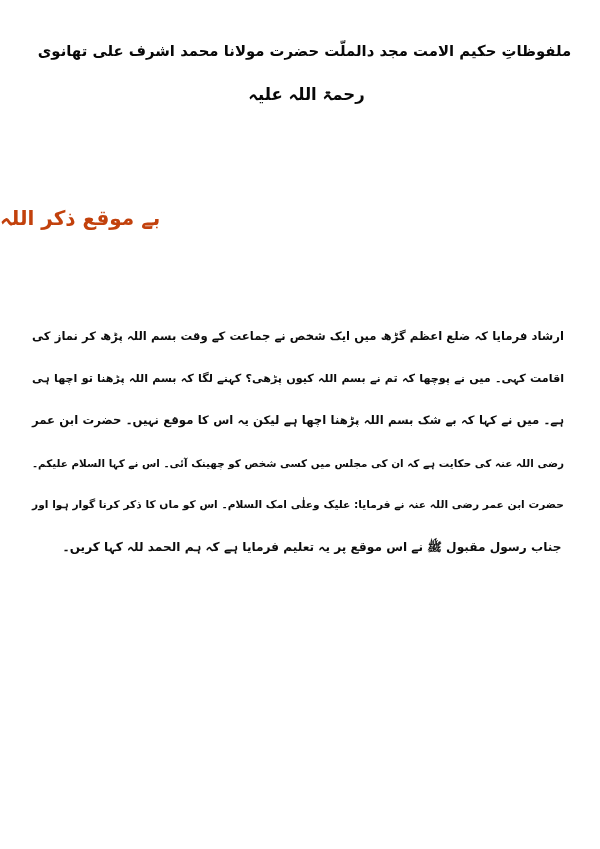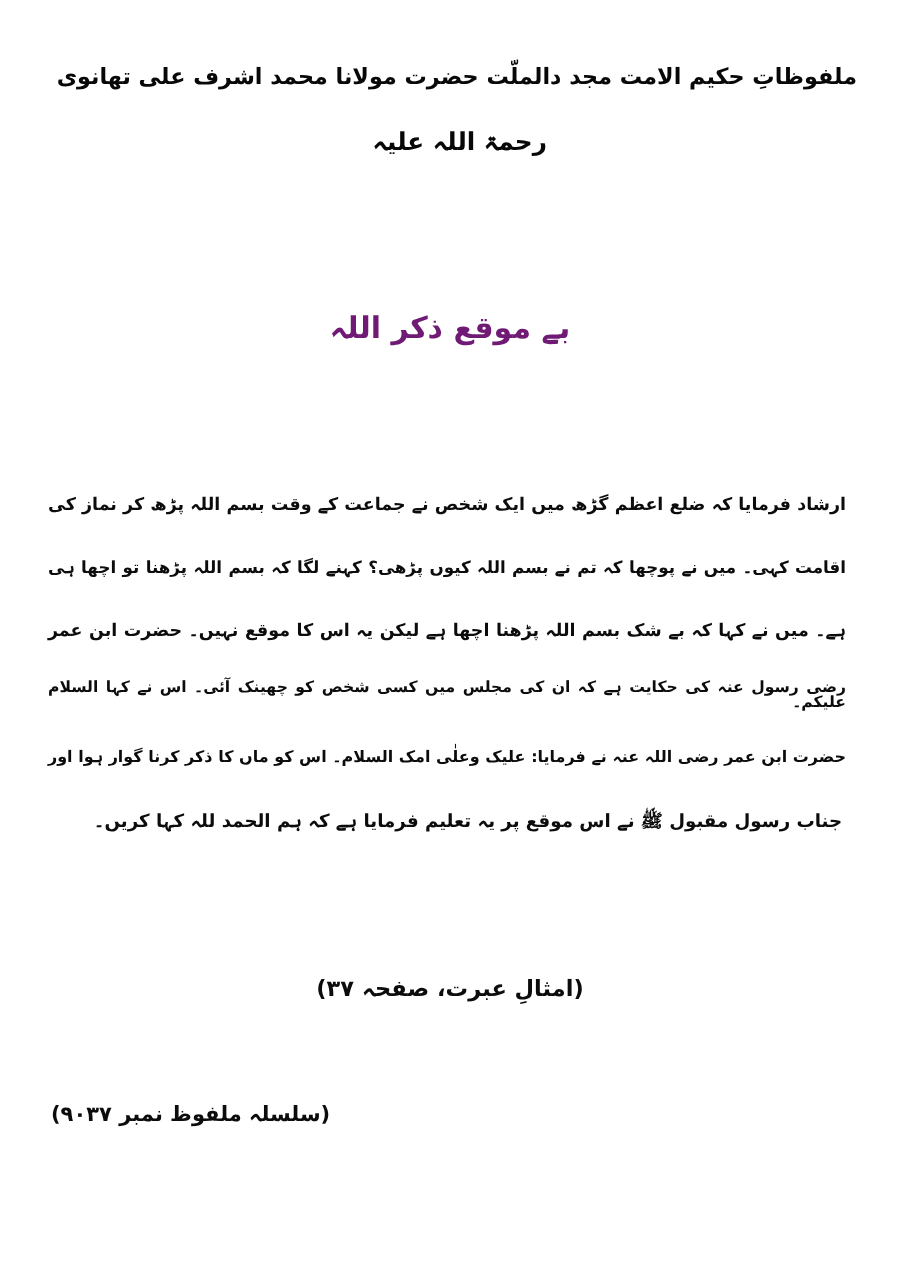--- a/index.html
+++ b/index.html
@@ -53,26 +53,26 @@
     color: #080808;
     margin: 22px 0 0 0;
   }
 
   
   .section-heading {
     position: absolute;
     top: 206px;
     left: 0;
     right: 0;
-    text-align: center;
+    text-align: left;
     direction: rtl;
     unicode-bidi: isolate;
     font-size: 20px;
     font-weight: 700;
-    color: #701a75;
+    color: #c2410c;
     letter-spacing: 1px;
   }
 
   
   .body-block {
     position: absolute;
     top: 296px;
     right: 36px;
     left: 32px;
     direction: rtl;
@@ -146,27 +146,25 @@
     <div class="body-line">
       <span style="white-space: normal; font-size: 11.65px;">ارشاد فرمایا کہ ضلع اعظم گڑھ میں ایک شخص نے جماعت کے وقت بسم اللہ پڑھ کر نماز کی</span>
     </div>
     <div class="body-line">
       <span style="white-space: normal; font-size: 11.15px;">اقامت کہی۔ میں نے پوچھا کہ تم نے بسم اللہ کیوں پڑھی؟ کہنے لگا کہ بسم اللہ پڑھنا تو اچھا ہی</span>
     </div>
     <div class="body-line">
       <span style="white-space: normal; font-size: 11.65px;">ہے۔ میں نے کہا کہ بے شک بسم اللہ پڑھنا اچھا ہے لیکن یہ اس کا موقع نہیں۔ حضرت ابن عمر</span>
     </div>
     <div class="body-line">
-      <span style="white-space: normal; font-size: 10.4px;">رضی رسول عنہ کی حکایت ہے کہ ان کی مجلس میں کسی شخص کو چھینک آئی۔ اس نے کہا السلام علیکم۔</span>
+      <span style="white-space: normal; font-size: 10.4px;">رضی اللہ عنہ کی حکایت ہے کہ ان کی مجلس میں کسی شخص کو چھینک آئی۔ اس نے کہا السلام علیکم۔</span>
     </div>
     <div class="body-line">
       <span style="white-space: normal; font-size: 10.65px;">حضرت ابن عمر رضی اللہ عنہ نے فرمایا: علیک وعلٰی امک السلام۔ اس کو ماں کا ذکر کرنا گوار ہوا اور</span>
     </div>
     <div class="body-line last">
       <span style="white-space: normal; font-size: 12.15px;">جناب رسول مقبول ﷺ نے اس موقع پر یہ تعلیم فرمایا ہے کہ ہم الحمد للہ کہا کریں۔</span>
     </div>
   </div>
 
-  <div class="citation-center">(امثالِ عبرت، صفحہ ۳۷)</div>
 
-  <div class="citation-left">(سلسلہ ملفوظ نمبر ۹۰۳۷)</div>
 
 </div>
 
 </body></html>

